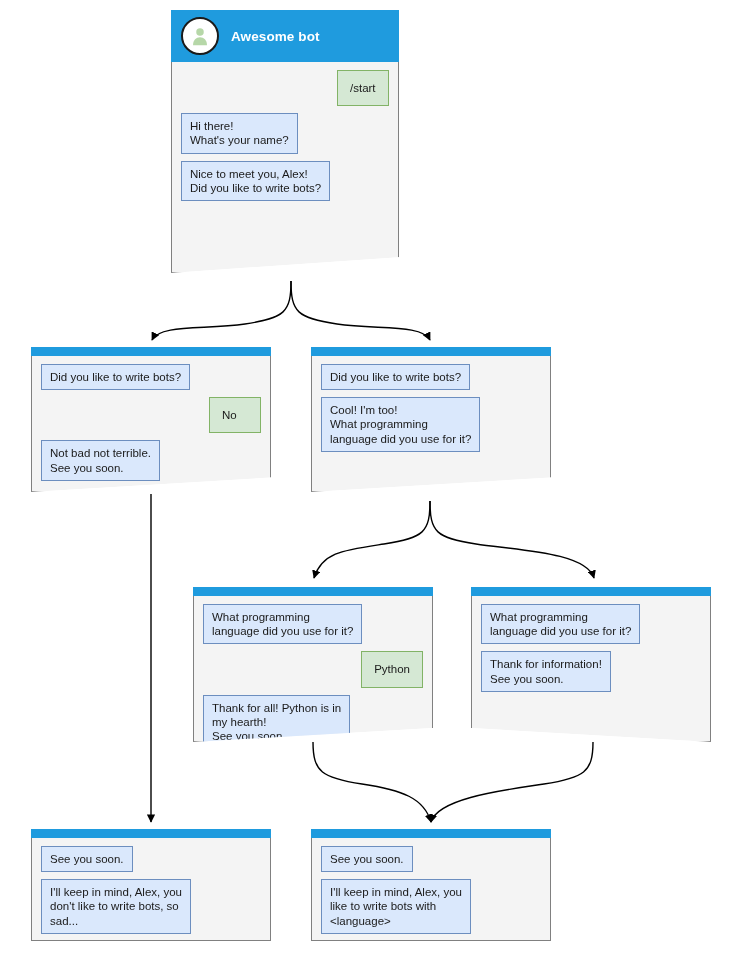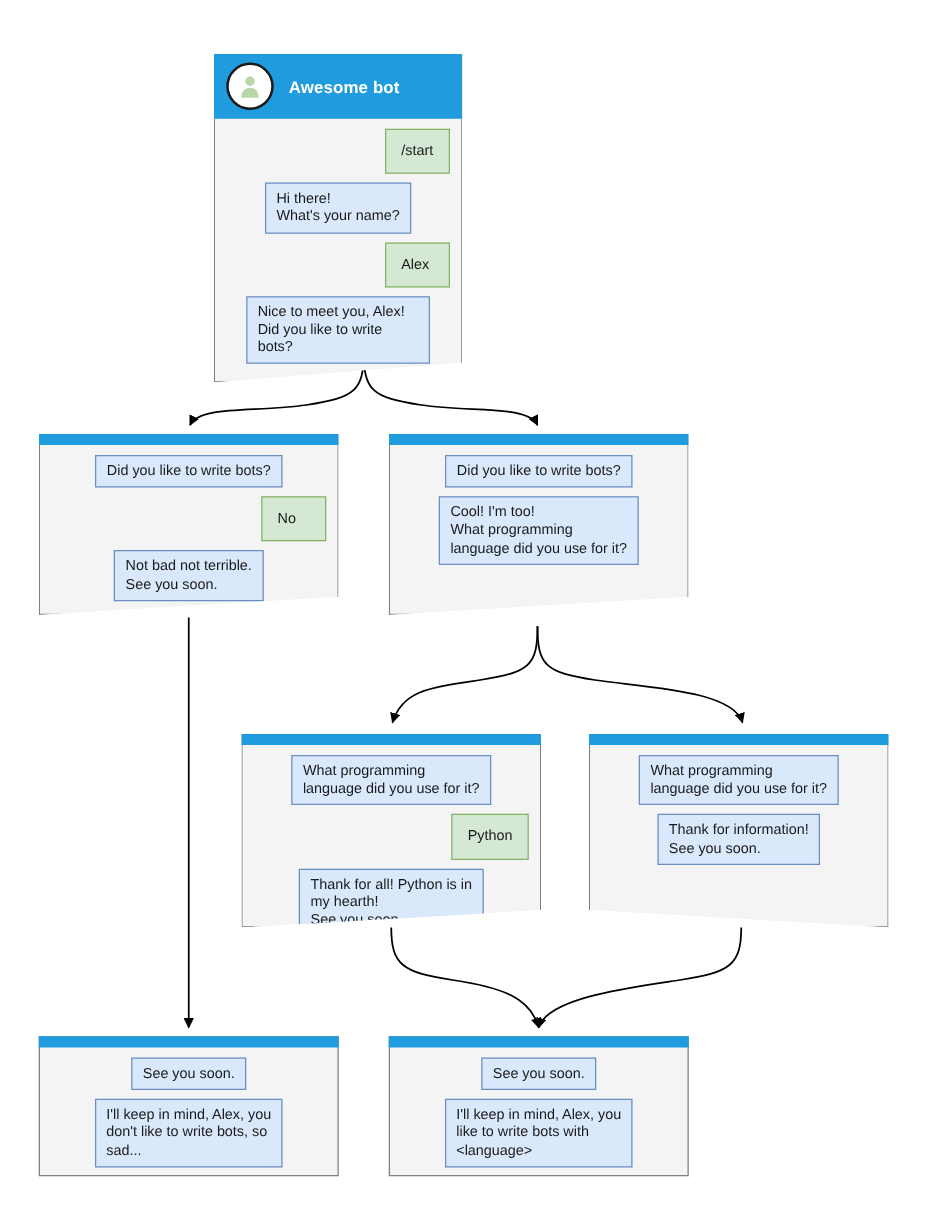--- a/index.html
+++ b/index.html
@@ -91,21 +91,21 @@
     position:absolute;
     left:0;
     width:100%;
     box-sizing:border-box;
     padding:8px 10px 0 10px;
     display:flex;
     flex-direction:column;
     gap:7px;
   }
   .row{display:flex;}
-  .row.bot{justify-content:center;}
+  .row.bot{justify-content:flex-start;}
   .row.user{justify-content:flex-end;}
 
   .bubble{
     font-size:11.5px;
     line-height:14.2px;
     color:#1a1a1a;
     border-radius:0;
     padding:5px 8px;
     box-sizing:border-box;
     white-space:pre-line;
@@ -147,21 +147,21 @@
       <path d="M 430,501 C 430,532 424,538 384,544 C 344,550 322,552 314,578" marker-end="url(#arrow)"></path>
 
       <path d="M 430,501 C 430,532 436,538 476,544 C 516,550 586,552 594,578" marker-end="url(#arrow)"></path>
 
       <path d="M 313,742 C 313,772 322,778 362,784 C 402,790 424,798 431,822" marker-end="url(#arrow)"></path>
 
       <path d="M 593,742 C 593,772 584,778 544,784 C 504,790 438,798 431,822" marker-end="url(#arrow)"></path>
     </g>
   </svg>
 
-  <div class="card skew-left" style="left:171px; top:43px; width:199px; height:263px;
+  <div class="card skew-left" style="left:171px; top:10px; width:228px; height:263px;
               clip-path: polygon(0 0, 100% 0, 100% 94%, 0 100%);">
     <div class="card-skin" style="clip-path: polygon(0 0, 100% 0, 100% 94%, 0 100%);"></div>
     <div class="card-inner">
       <div class="titlebar big">
         <div class="avatar">
           <svg width="22" height="22" viewBox="0 0 24 24" aria-hidden="true">
             <circle cx="12" cy="7.6" r="4.1" fill="#b6d7a8"></circle>
             <path d="M4.4 22 C4.4 16.4 7.8 13.4 12 13.4 C16.2 13.4 19.6 16.4 19.6 22 Z" fill="#b6d7a8"></path>
           </svg>
         </div>
@@ -169,23 +169,20 @@
       </div>
 
       <div class="chat" style="top:52px;">
         <div class="row user">
           <div class="bubble user pad-lg">/start</div>
         </div>
         <div class="row bot">
           <div class="bubble bot">Hi there!
 What's your name?</div>
         </div>
-        <div class="row user">
-          <div class="bubble user pad-lg">Alex</div>
-        </div>
         <div class="row bot">
           <div class="bubble bot">Nice to meet you, Alex!
 Did you like to write bots?</div>
         </div>
       </div>
     </div>
   </div>
 
   <div class="card skew-left" style="left:31px; top:347px; width:240px; height:145px;
               clip-path: polygon(0 0, 100% 0, 100% 90%, 0 100%);">

